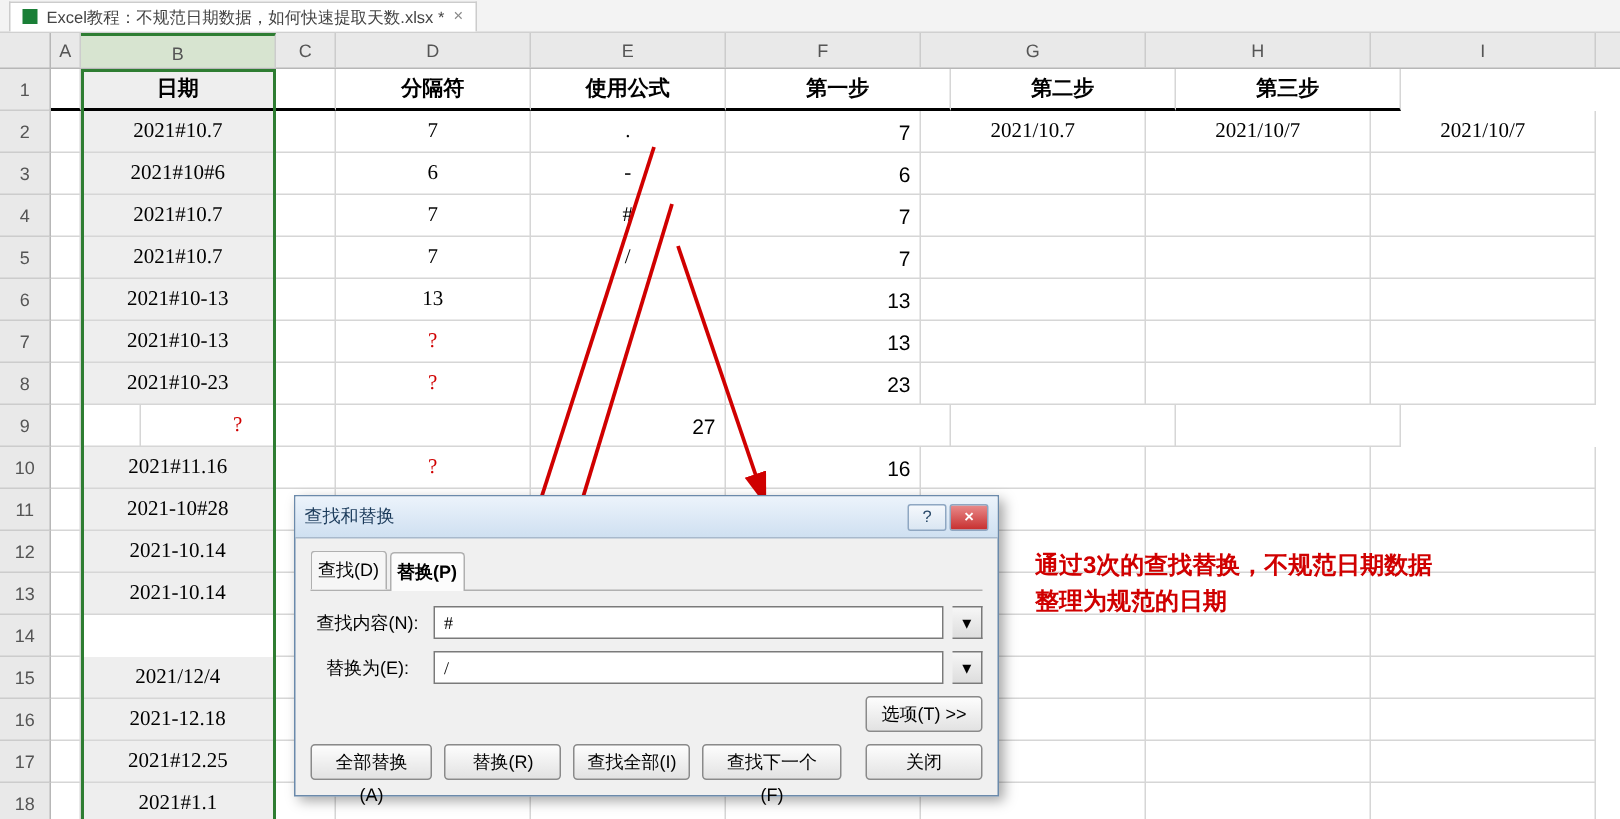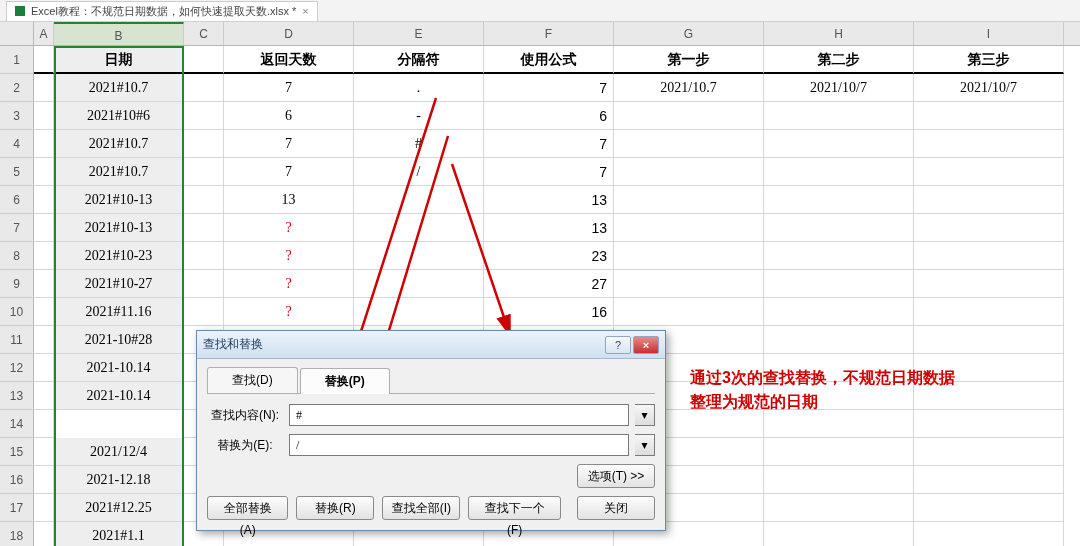--- a/index.html
+++ b/index.html
@@ -31,21 +31,21 @@
   .arrows { position: absolute; left: 0; top: 0; pointer-events: none; }
 
   .dialog { position: absolute; width: 470px; background: #f0f0f0; border: 1px solid #6b8aab; box-shadow: 3px 3px 8px rgba(0,0,0,0.35); font-size: 12px; }
   .dlg-title { height: 28px; background: linear-gradient(#ecf3fb,#cfe0f1); display: flex; align-items: center; padding: 0 6px; border-bottom: 1px solid #a8b9cc; }
   .dlg-title-text { flex: 1; color: #1a3a5a; font-size: 12px; }
   .dlg-ctl { display: flex; gap: 2px; }
   .dlg-help,.dlg-close { width: 26px; height: 18px; background: linear-gradient(#f5f8fc,#dae6f2); border: 1px solid #8fa7c2; text-align: center; font-size: 11px; line-height: 16px; color: #2a4a6a; border-radius: 2px; }
   .dlg-close { background: linear-gradient(#e98a8a,#c73030); color: #fff; font-weight: bold; }
   .dlg-body { padding: 8px 10px 10px; }
   .dlg-tabs { display: flex; border-bottom: 1px solid #b0b0b0; margin-bottom: 10px; }
-  .dlg-tab { padding: 4px 24px; border: 1px solid #b0b0b0; border-bottom: none; margin-right: 2px; background: #f6f6f6; font-size: 12px; border-radius: 3px 3px 0 0; }
+  .dlg-tab { padding: 4px 4px; border: 1px solid #b0b0b0; border-bottom: none; margin-right: 2px; background: #f6f6f6; font-size: 12px; border-radius: 3px 3px 0 0; }
   .dlg-tab.active { background: #fcfcfc; position: relative; top: 1px; font-weight: bold; }
   .fld { display: flex; align-items: center; margin-bottom: 8px; gap: 6px; }
   .fld label { width: 76px; text-align: center; }
   .fld .inp { flex: 1; height: 22px; border: 1px solid #7a7a7a; background: #fff; padding: 0 6px; display: flex; align-items: center; font-family: "SimSun"; }
   .fld .dd { width: 20px; height: 22px; border: 1px solid #7a7a7a; border-left: none; background: linear-gradient(#f6f6f6,#ddd); display: flex; align-items: center; justify-content: center; }
   .dlg-opts { text-align: right; margin-bottom: 8px; }
   .btn { display: inline-block; min-width: 78px; height: 24px; line-height: 22px; text-align: center; border: 1px solid #8a8a8a; background: linear-gradient(#fdfdfd,#e2e2e2); border-radius: 3px; font-size: 12px; padding: 0 8px; }
   .dlg-btns { display: flex; justify-content: flex-start; gap: 8px; }
   .dlg-btns .spacer { flex: 1; }
 </style>
@@ -91,21 +91,20 @@
       <div class="rh">15</div>
       <div class="rh">16</div>
       <div class="rh">17</div>
       <div class="rh">18</div>
     </div>
   <div class="grid" id="grid">
       <div class="row hdr">
         <div class="cell cA" style="width: 20px;"></div>
         <div class="cell cB" style="width: 130px;">日期</div>
         <div class="cell cC" style="width: 40px;"></div>
-        <div class="cell cD" style="width: 130px;">返回天数</div>
         <div class="cell cE" style="width: 130px;">分隔符</div>
         <div class="cell cF" style="width: 130px; font-family: Liberation Mono, monospace;">使用公式</div>
         <div class="cell cG" style="width: 150px;">第一步</div>
         <div class="cell cH" style="width: 150px;">第二步</div>
         <div class="cell cI" style="width: 150px;">第三步</div>
       </div>
       <div class="row">
         <div class="cell cA" style="width: 20px;"></div>
         <div class="cell cB" style="width: 130px;">2021#10.7</div>
         <div class="cell cC" style="width: 40px;"></div>
@@ -177,21 +176,20 @@
         <div class="cell cC" style="width: 40px;"></div>
         <div class="cell cD qmark" style="width: 130px;">?</div>
         <div class="cell cE" style="width: 130px;"></div>
         <div class="cell cF" style="width: 130px;">23</div>
         <div class="cell cG" style="width: 150px;"></div>
         <div class="cell cH" style="width: 150px;"></div>
         <div class="cell cI" style="width: 150px;"></div>
       </div>
       <div class="row">
         <div class="cell cA" style="width: 20px;"></div>
-        <div class="cell cB" style="width: 130px;">2021#10-27</div>
         <div class="cell cC" style="width: 40px;"></div>
         <div class="cell cD qmark" style="width: 130px;">?</div>
         <div class="cell cE" style="width: 130px;"></div>
         <div class="cell cF" style="width: 130px;">27</div>
         <div class="cell cG" style="width: 150px;"></div>
         <div class="cell cH" style="width: 150px;"></div>
         <div class="cell cI" style="width: 150px;"></div>
       </div>
       <div class="row">
         <div class="cell cA" style="width: 20px;"></div>

